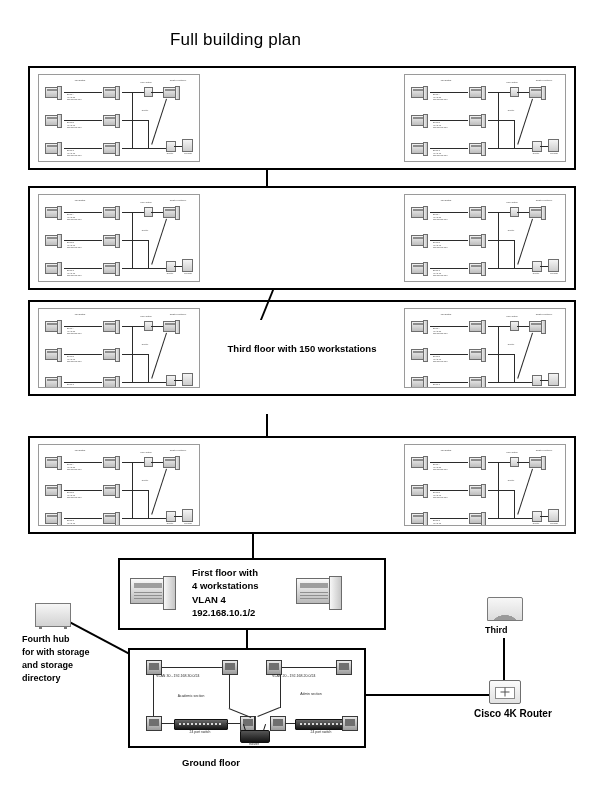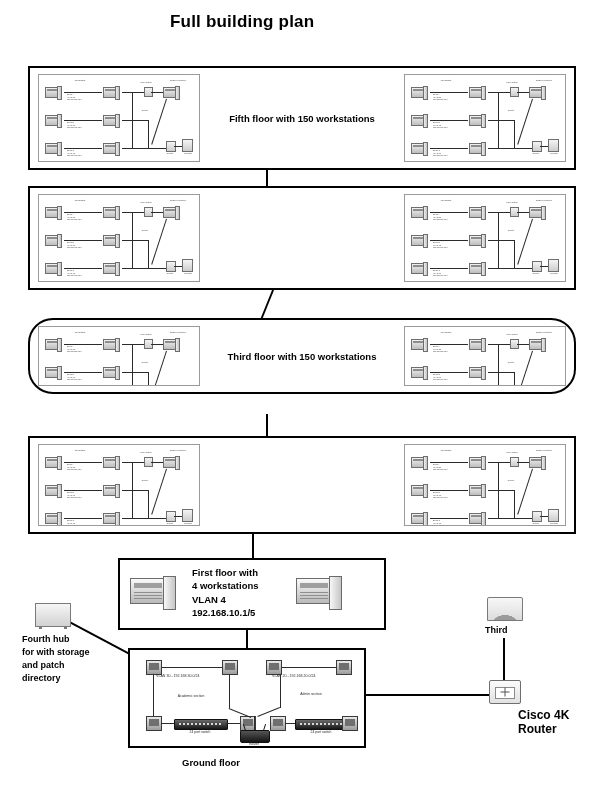--- a/index.html
+++ b/index.html
@@ -1,21 +1,21 @@
 <!DOCTYPE html>
 <html><head>
 <meta charset="utf-8">
 <style>
   html,body{margin:0;padding:0;background:#ffffff;}
   body{width:606px;height:794px;position:relative;
        font-family:"Liberation Sans",sans-serif;color:#000;overflow:hidden;}
 
   #page{position:absolute;inset:0;}
 
-  .title{position:absolute;left:170px;top:12px;font-size:17px;font-weight:bold;letter-spacing:.2px;}
+  .title{position:absolute;left:170px;top:30px;font-size:17px;font-weight:normal;letter-spacing:.2px;}
 
   
   .floor{position:absolute;left:28px;width:548px;border:2px solid #000;background:#fff;box-sizing:border-box;}
   .floor-label{position:absolute;left:0;right:0;top:50%;transform:translateY(-50%);
                text-align:center;font-size:9.5px;font-weight:bold;}
 
   
   .mini{position:absolute;top:6px;bottom:6px;border:1px solid #9a9a9a;background:#fff;overflow:hidden;}
   .mini.left{left:8px;width:160px;}
   .mini.right{right:8px;width:160px;}
@@ -81,21 +81,21 @@
               border-radius:2px 2px 0 0;}
   #modem-icon:after{content:"";position:absolute;left:2px;right:2px;bottom:0;height:7px;
                     background:radial-gradient(ellipse at 50% 140%,#9a9a9a 55%,transparent 56%);}
   .modem-text{position:absolute;left:485px;top:625px;font-size:9px;font-weight:bold;}
 
   #router-icon{position:absolute;left:489px;top:680px;width:30px;height:22px;
                background:linear-gradient(#fbfbfb,#e2e2e2);border:1px solid #6f6f6f;border-radius:2px;}
   #router-icon .in{position:absolute;left:5px;top:6px;right:5px;bottom:4px;border:1px solid #8b8b8b;background:#fff;}
   #router-icon .pl{position:absolute;left:50%;top:50%;width:9px;height:1px;background:#555;transform:translate(-50%,-50%);}
   #router-icon .pl2{position:absolute;left:50%;top:50%;width:1px;height:9px;background:#555;transform:translate(-50%,-50%);}
-  .router-text{position:absolute;left:474px;top:708px;font-size:12px;font-weight:bold;margin-left:44px;}
+  .router-text{position:absolute;left:474px;top:708px;font-size:10px;font-weight:bold;}
 
   .ground-text{position:absolute;left:182px;top:757px;font-size:9.5px;font-weight:bold;}
 </style>
 </head>
 <body>
 
 <div id="page">
 
   <div class="title">Full building plan</div>
 
@@ -205,21 +205,20 @@
         <div class="vline" style="left:109px;top:45px;height:28px;"></div>
         <div class="hline" style="left:93px;top:73px;width:34px;"></div>
         <div class="box-ic" style="left:127px;top:66px;width:8px;height:9px;"></div>
         <div class="hline" style="left:135px;top:71px;width:8px;"></div>
         <div class="box-ic" style="left:143px;top:64px;width:9px;height:11px;"></div>
         <div class="tagc" style="left:122px;top:77px;width:18px;">Router</div>
         <div class="tagc" style="left:140px;top:77px;width:18px;">Firewall</div>
         <div class="dline" style="left:128px;top:24px;width:48px;transform:rotate(108deg);"></div>
         <div class="tagc" style="left:28px;top:4px;width:26px;">Lan switch</div>
       </div>
-    <div class="floor-label">Fifth floor with 150 workstations</div>
   </div>
 
   <div class="floor" id="floor-fourth" style="top:186px;height:104px;">
     <div class="mini left">
         <div class="pc" style="left:6px;top:12px;">
                <div class="scr"></div>
           <div class="tow"></div>
         </div>
         <div class="hline" style="left:25px;top:17px;width:38px;"></div>
         <div class="tag" style="left:28px;top:18px;">Block A<br>VLAN 50<br>192.168.50.0/24</div>
@@ -323,21 +322,21 @@
         <div class="box-ic" style="left:127px;top:66px;width:8px;height:9px;"></div>
         <div class="hline" style="left:135px;top:71px;width:8px;"></div>
         <div class="box-ic" style="left:143px;top:64px;width:9px;height:11px;"></div>
         <div class="tagc" style="left:122px;top:77px;width:18px;">Router</div>
         <div class="tagc" style="left:140px;top:77px;width:18px;">Firewall</div>
         <div class="dline" style="left:128px;top:24px;width:48px;transform:rotate(108deg);"></div>
         <div class="tagc" style="left:28px;top:4px;width:26px;">Lan switch</div>
       </div>
   </div>
 
-  <div class="floor" id="floor-third" style="top:318px;height:76px;border-radius:25px;">
+  <div class="floor" id="floor-third" style="top:300px;height:96px;">
     <div class="mini left">
         <div class="pc" style="left:6px;top:12px;">
                <div class="scr"></div>
           <div class="tow"></div>
         </div>
         <div class="hline" style="left:25px;top:17px;width:38px;"></div>
         <div class="tag" style="left:28px;top:18px;">Block A<br>VLAN 50<br>192.168.50.0/24</div>
         <div class="pc" style="left:64px;top:12px;">
                <div class="scr"></div>
           <div class="tow"></div>
@@ -575,21 +574,21 @@
 
   <div id="first-floor">
     <div class="ws" style="left:10px;top:16px;">
       <div class="mon"></div>
         <div class="cas"></div>
     </div>
     <div class="ff-text">
       <div>First floor with</div>
       <div>4 workstations</div>
       <div>VLAN 4</div>
-      <div>192.168.10.1/5</div>
+      <div>192.168.10.1/2</div>
     </div>
     <div class="ws" style="left:176px;top:16px;">
       <div class="mon"></div>
         <div class="cas"></div>
     </div>
   </div>
 
   <div id="ground-floor">
 
     <div class="gf-pc" style="left:16px;top:10px;"></div>
@@ -627,21 +626,21 @@
     <div class="hline" style="left:217px;top:73px;width:8px;"></div>
     <div class="gf-pc" style="left:212px;top:66px;"></div>
   </div>
 
   <div class="ground-text">Ground floor</div>
 
   <div id="hub-icon"></div>
   <div class="hub-text">
     <div>Fourth hub</div>
     <div>for with storage</div>
-    <div>and patch</div>
+    <div>and storage</div>
     <div>directory</div>
   </div>
 
   <div id="modem-icon"></div>
   <div class="modem-text">Third</div>
 
   <div id="router-icon">
     <div class="in"></div>
       <div class="pl"></div>
       <div class="pl2"></div>

